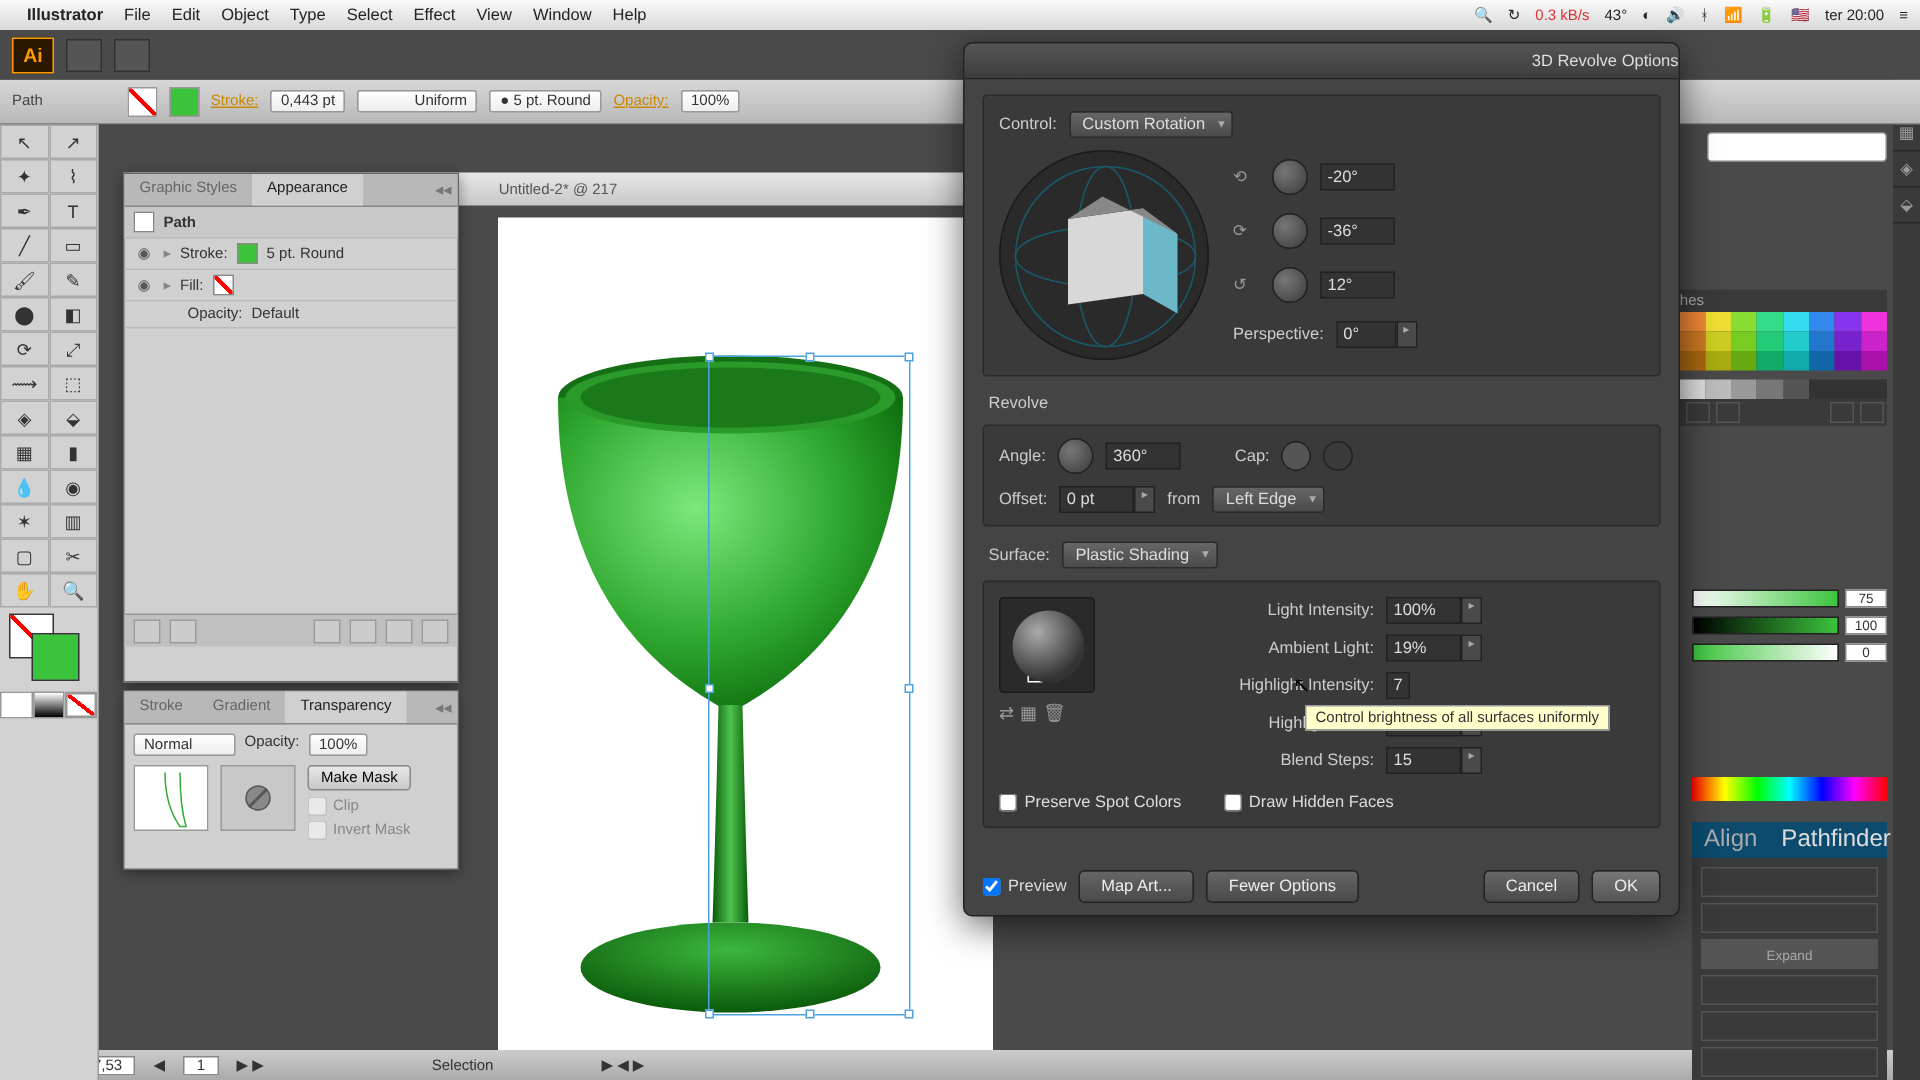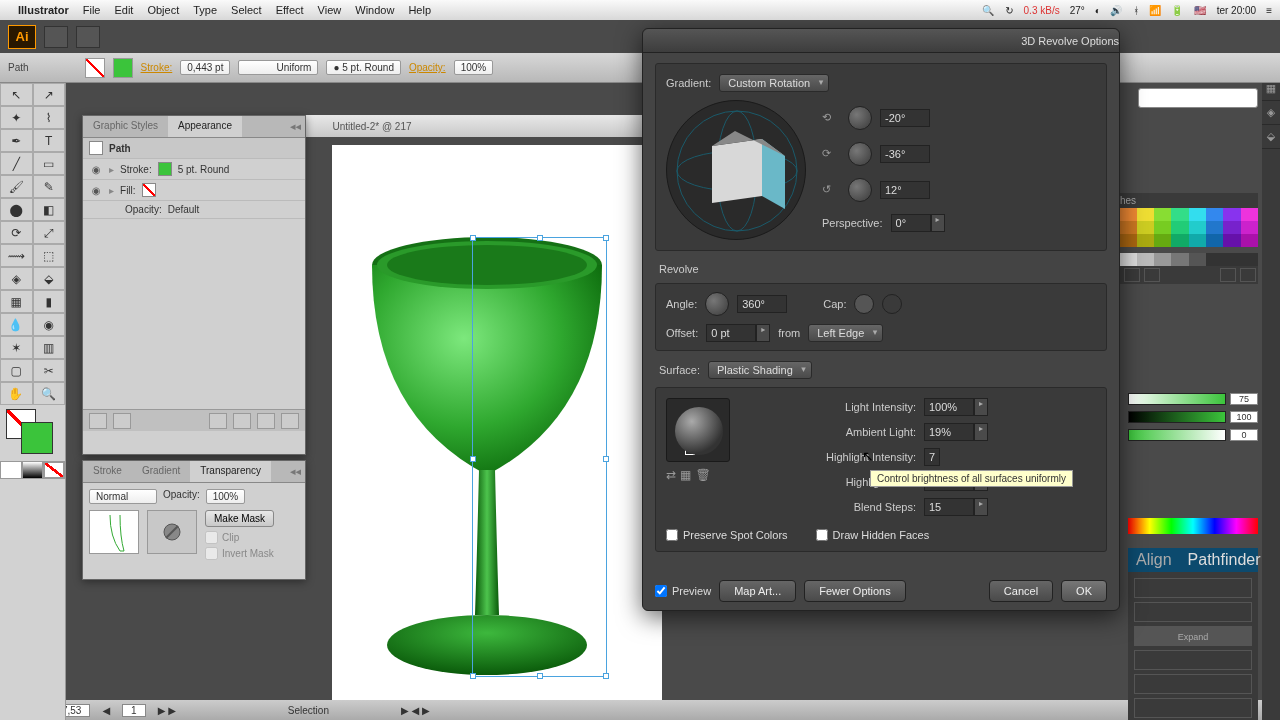--- a/index.html
+++ b/index.html
@@ -149,21 +149,21 @@
   <span class="menu-item">Type</span>
   <span class="menu-item">Select</span>
   <span class="menu-item">Effect</span>
   <span class="menu-item">View</span>
   <span class="menu-item">Window</span>
   <span class="menu-item">Help</span>
   <div class="right">
     <span>🔍</span>
     <span>↻</span>
     <span class="netspeed">0.3 kB/s</span>
-    <span>27°</span>
+    <span>43°</span>
     <span>◐</span>
     <span>🔊</span>
     <span>ᚼ</span>
     <span>📶</span>
     <span>🔋</span>
     <span>🇺🇸</span>
     <span>ter 20:00</span>
     <span>≡</span>
   </div>
 </div>
@@ -366,21 +366,21 @@
     </div>
   </div>
 </div>
 
 <div class="dialog">
   <div class="dialog-title">3D Revolve Options</div>
   <div class="dialog-body">
 
     <div class="dlg-section">
       <div class="dlg-row">
-        <span class="dlg-label">Gradient:</span>
+        <span class="dlg-label">Control:</span>
         <span class="dlg-dropdown">Custom Rotation</span>
       </div>
       <div class="cube-area">
         <div class="cube-preview">
           <svg width="140" height="140" viewBox="0 0 140 140">
             <ellipse cx="70" cy="70" rx="60" ry="60" fill="none" stroke="#1a5a6a" stroke-width="1"></ellipse>
             <ellipse cx="70" cy="70" rx="60" ry="20" fill="none" stroke="#1a5a6a" stroke-width="1"></ellipse>
             <ellipse cx="70" cy="70" rx="20" ry="60" fill="none" stroke="#1a5a6a" stroke-width="1"></ellipse>
             <polygon points="45,45 95,38 95,95 45,102" fill="#d8d8d8"></polygon>
             <polygon points="95,38 118,55 118,108 95,95" fill="#6ab8c8"></polygon>

